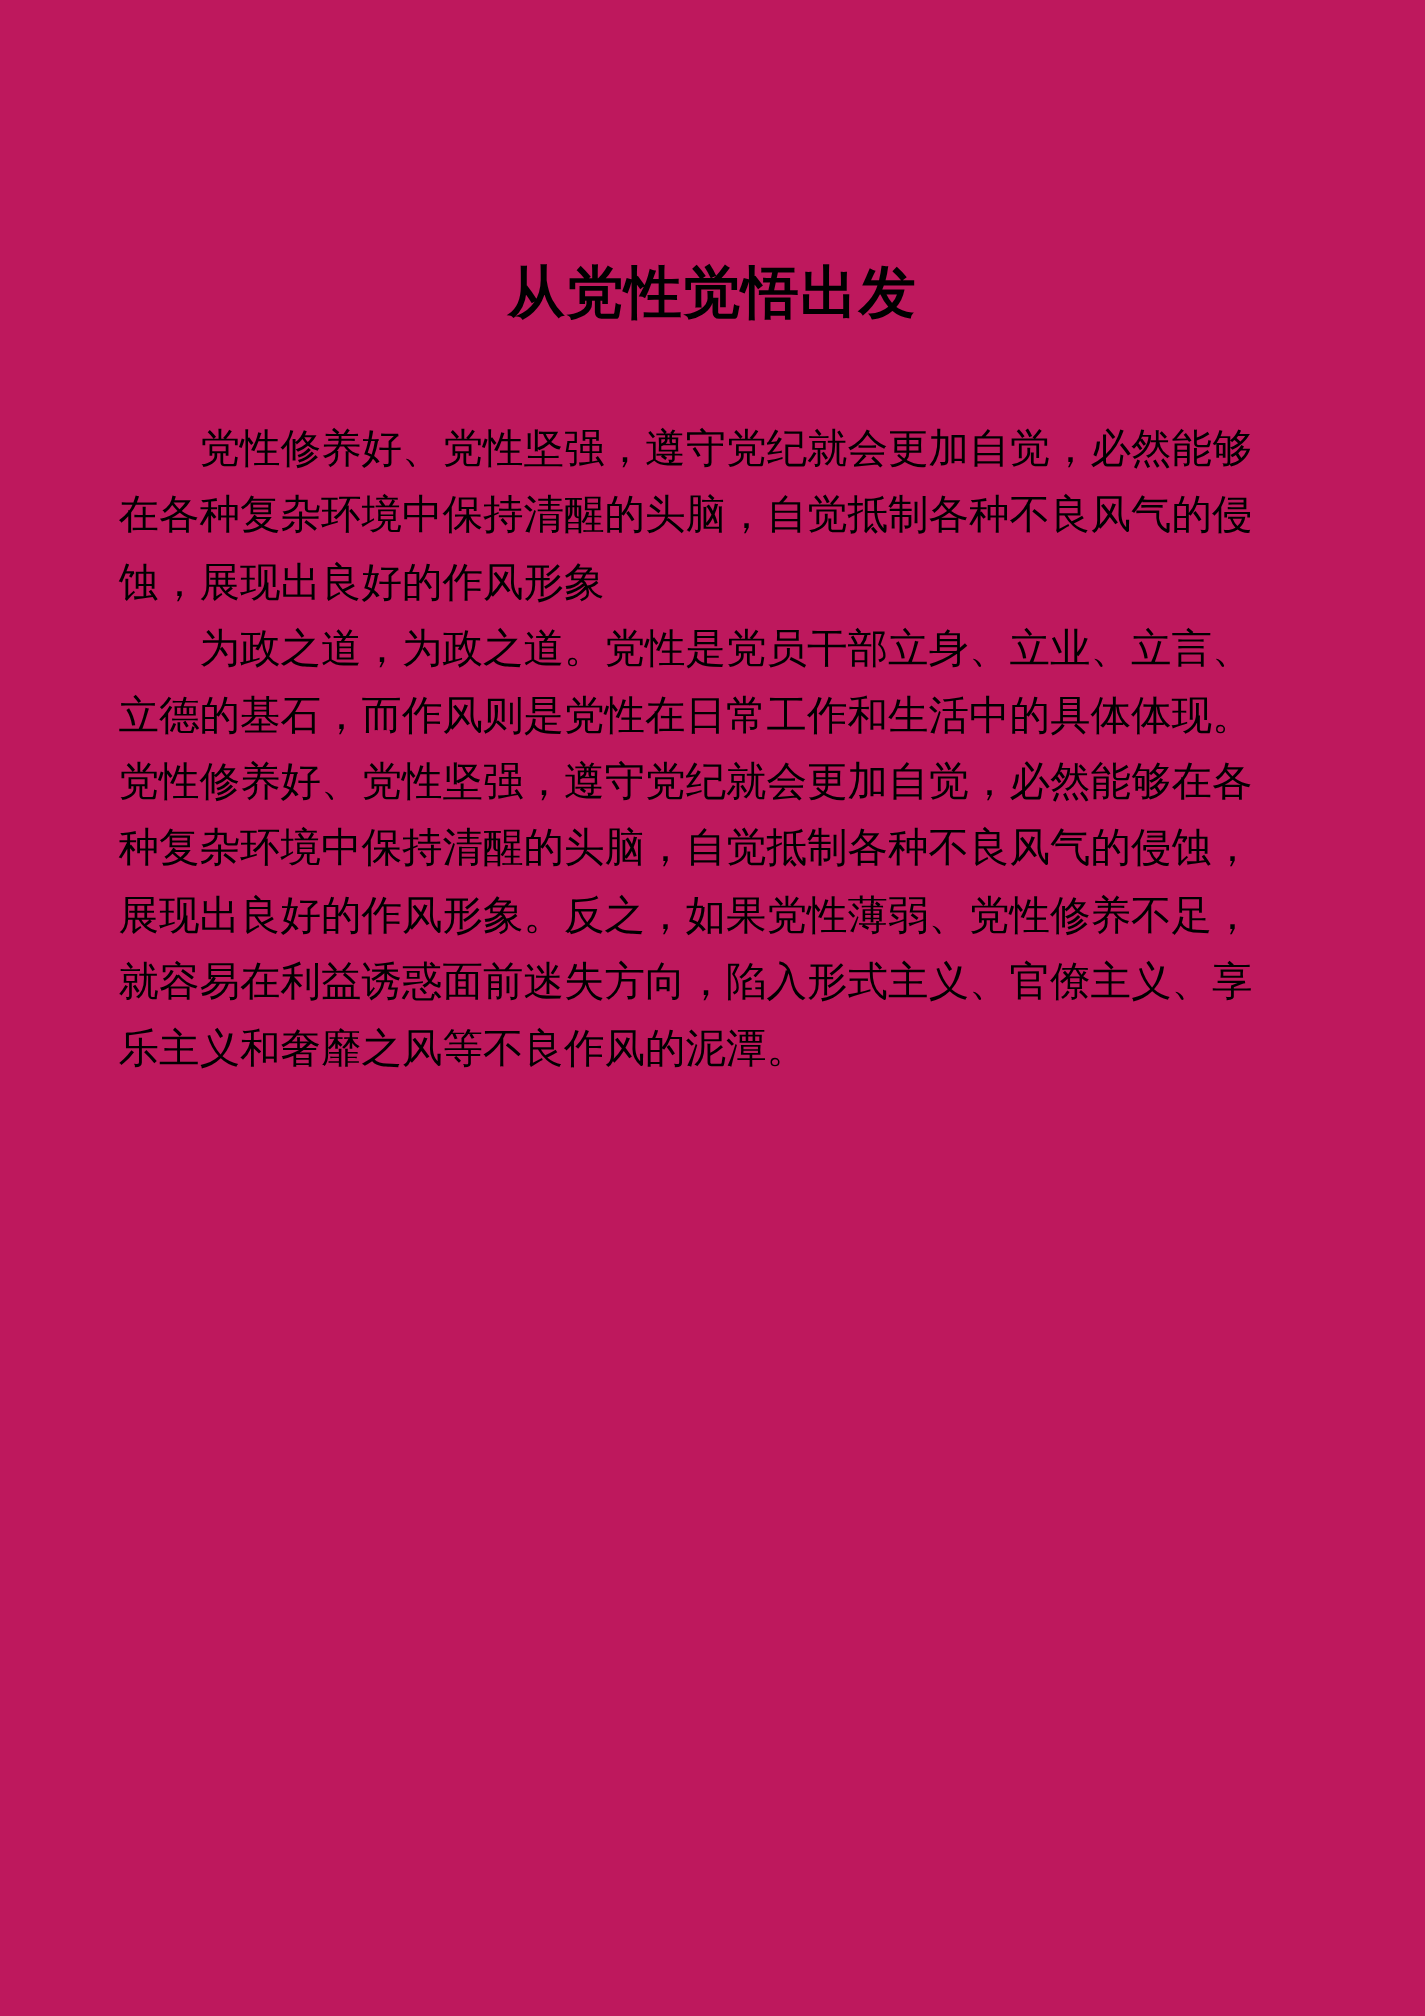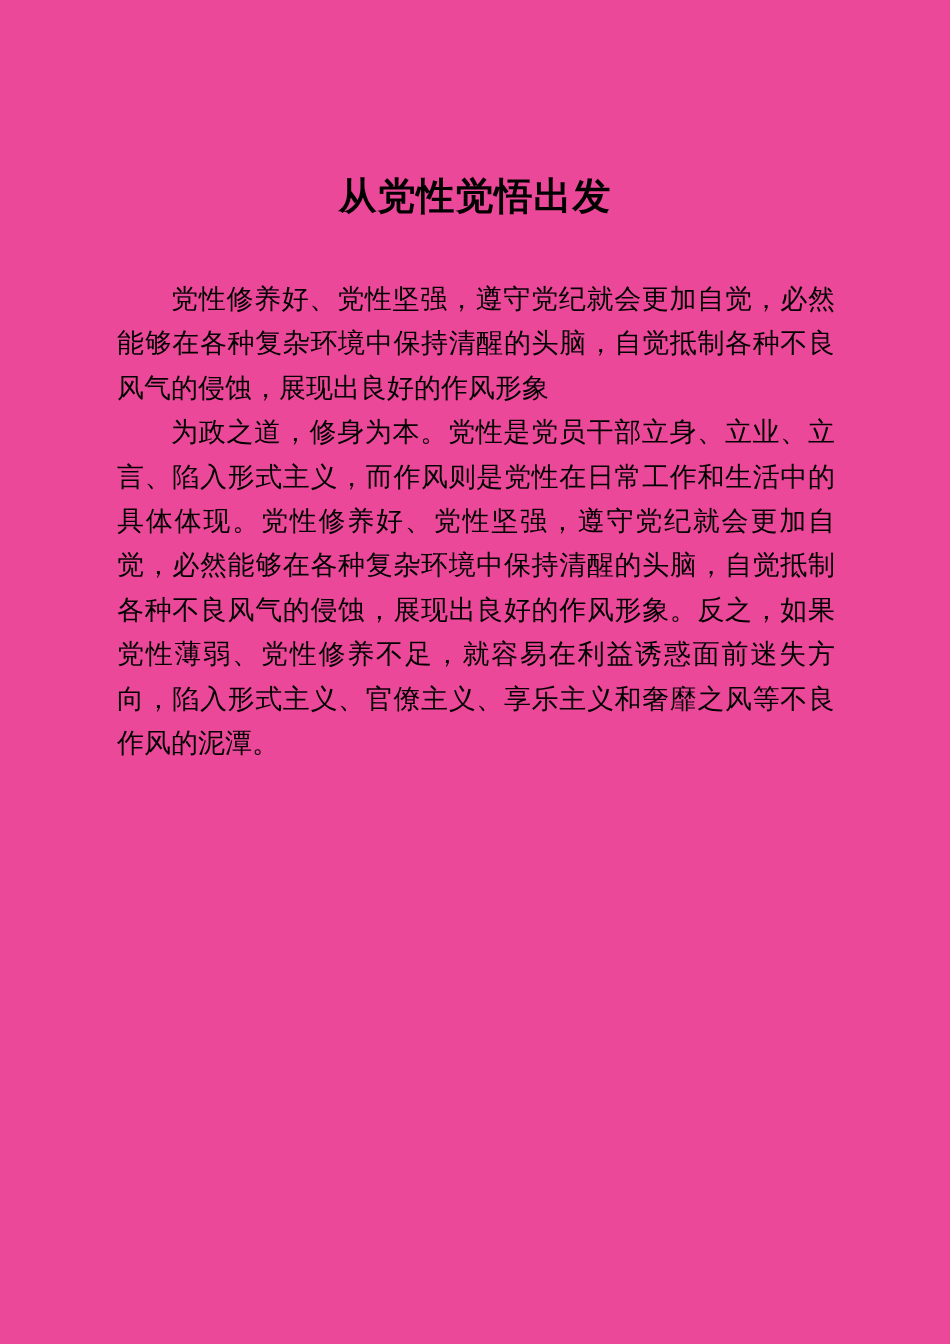--- a/index.html
+++ b/index.html
@@ -4,50 +4,50 @@
 <style>
   html, body {
     margin: 0;
     padding: 0;
     background: #ffffff;
   }
   .page {
     position: relative;
     width: 950px;
     height: 1344px;
-    background: #ec4899;
+    background: #be185d;
     overflow: hidden;
     font-family: "Liberation Serif", "DejaVu Serif", serif;
     color: #000000;
   }
   .doc-title {
     margin: 170px 0 0 0;
     padding: 0;
     font-size: 38px;
     line-height: 52px;
     font-weight: bold;
     text-align: center;
     letter-spacing: 1px;
     color: #000000;
   }
   .doc-body {
-    margin: 55px 115px 0 117px;
+    margin: 55px 115px 0 79px;
     font-size: 27px;
     line-height: 44.4px;
     text-align: justify;
     color: #000000;
   }
   .doc-body p {
     margin: 0;
     padding: 0;
     text-indent: 2em;
   }
 </style>
 </head>
 <body>
 
 <div class="page">
   <h1 class="doc-title">从党性觉悟出发</h1>
   <div class="doc-body">
     <p>党性修养好、党性坚强，遵守党纪就会更加自觉，必然能够在各种复杂环境中保持清醒的头脑，自觉抵制各种不良风气的侵蚀，展现出良好的作风形象</p>
-    <p>为政之道，修身为本。党性是党员干部立身、立业、立言、陷入形式主义，而作风则是党性在日常工作和生活中的具体体现。党性修养好、党性坚强，遵守党纪就会更加自觉，必然能够在各种复杂环境中保持清醒的头脑，自觉抵制各种不良风气的侵蚀，展现出良好的作风形象。反之，如果党性薄弱、党性修养不足，就容易在利益诱惑面前迷失方向，陷入形式主义、官僚主义、享乐主义和奢靡之风等不良作风的泥潭。</p>
+    <p>为政之道，为政之道。党性是党员干部立身、立业、立言、立德的基石，而作风则是党性在日常工作和生活中的具体体现。党性修养好、党性坚强，遵守党纪就会更加自觉，必然能够在各种复杂环境中保持清醒的头脑，自觉抵制各种不良风气的侵蚀，展现出良好的作风形象。反之，如果党性薄弱、党性修养不足，就容易在利益诱惑面前迷失方向，陷入形式主义、官僚主义、享乐主义和奢靡之风等不良作风的泥潭。</p>
   </div>
 </div>
 
 </body></html>

